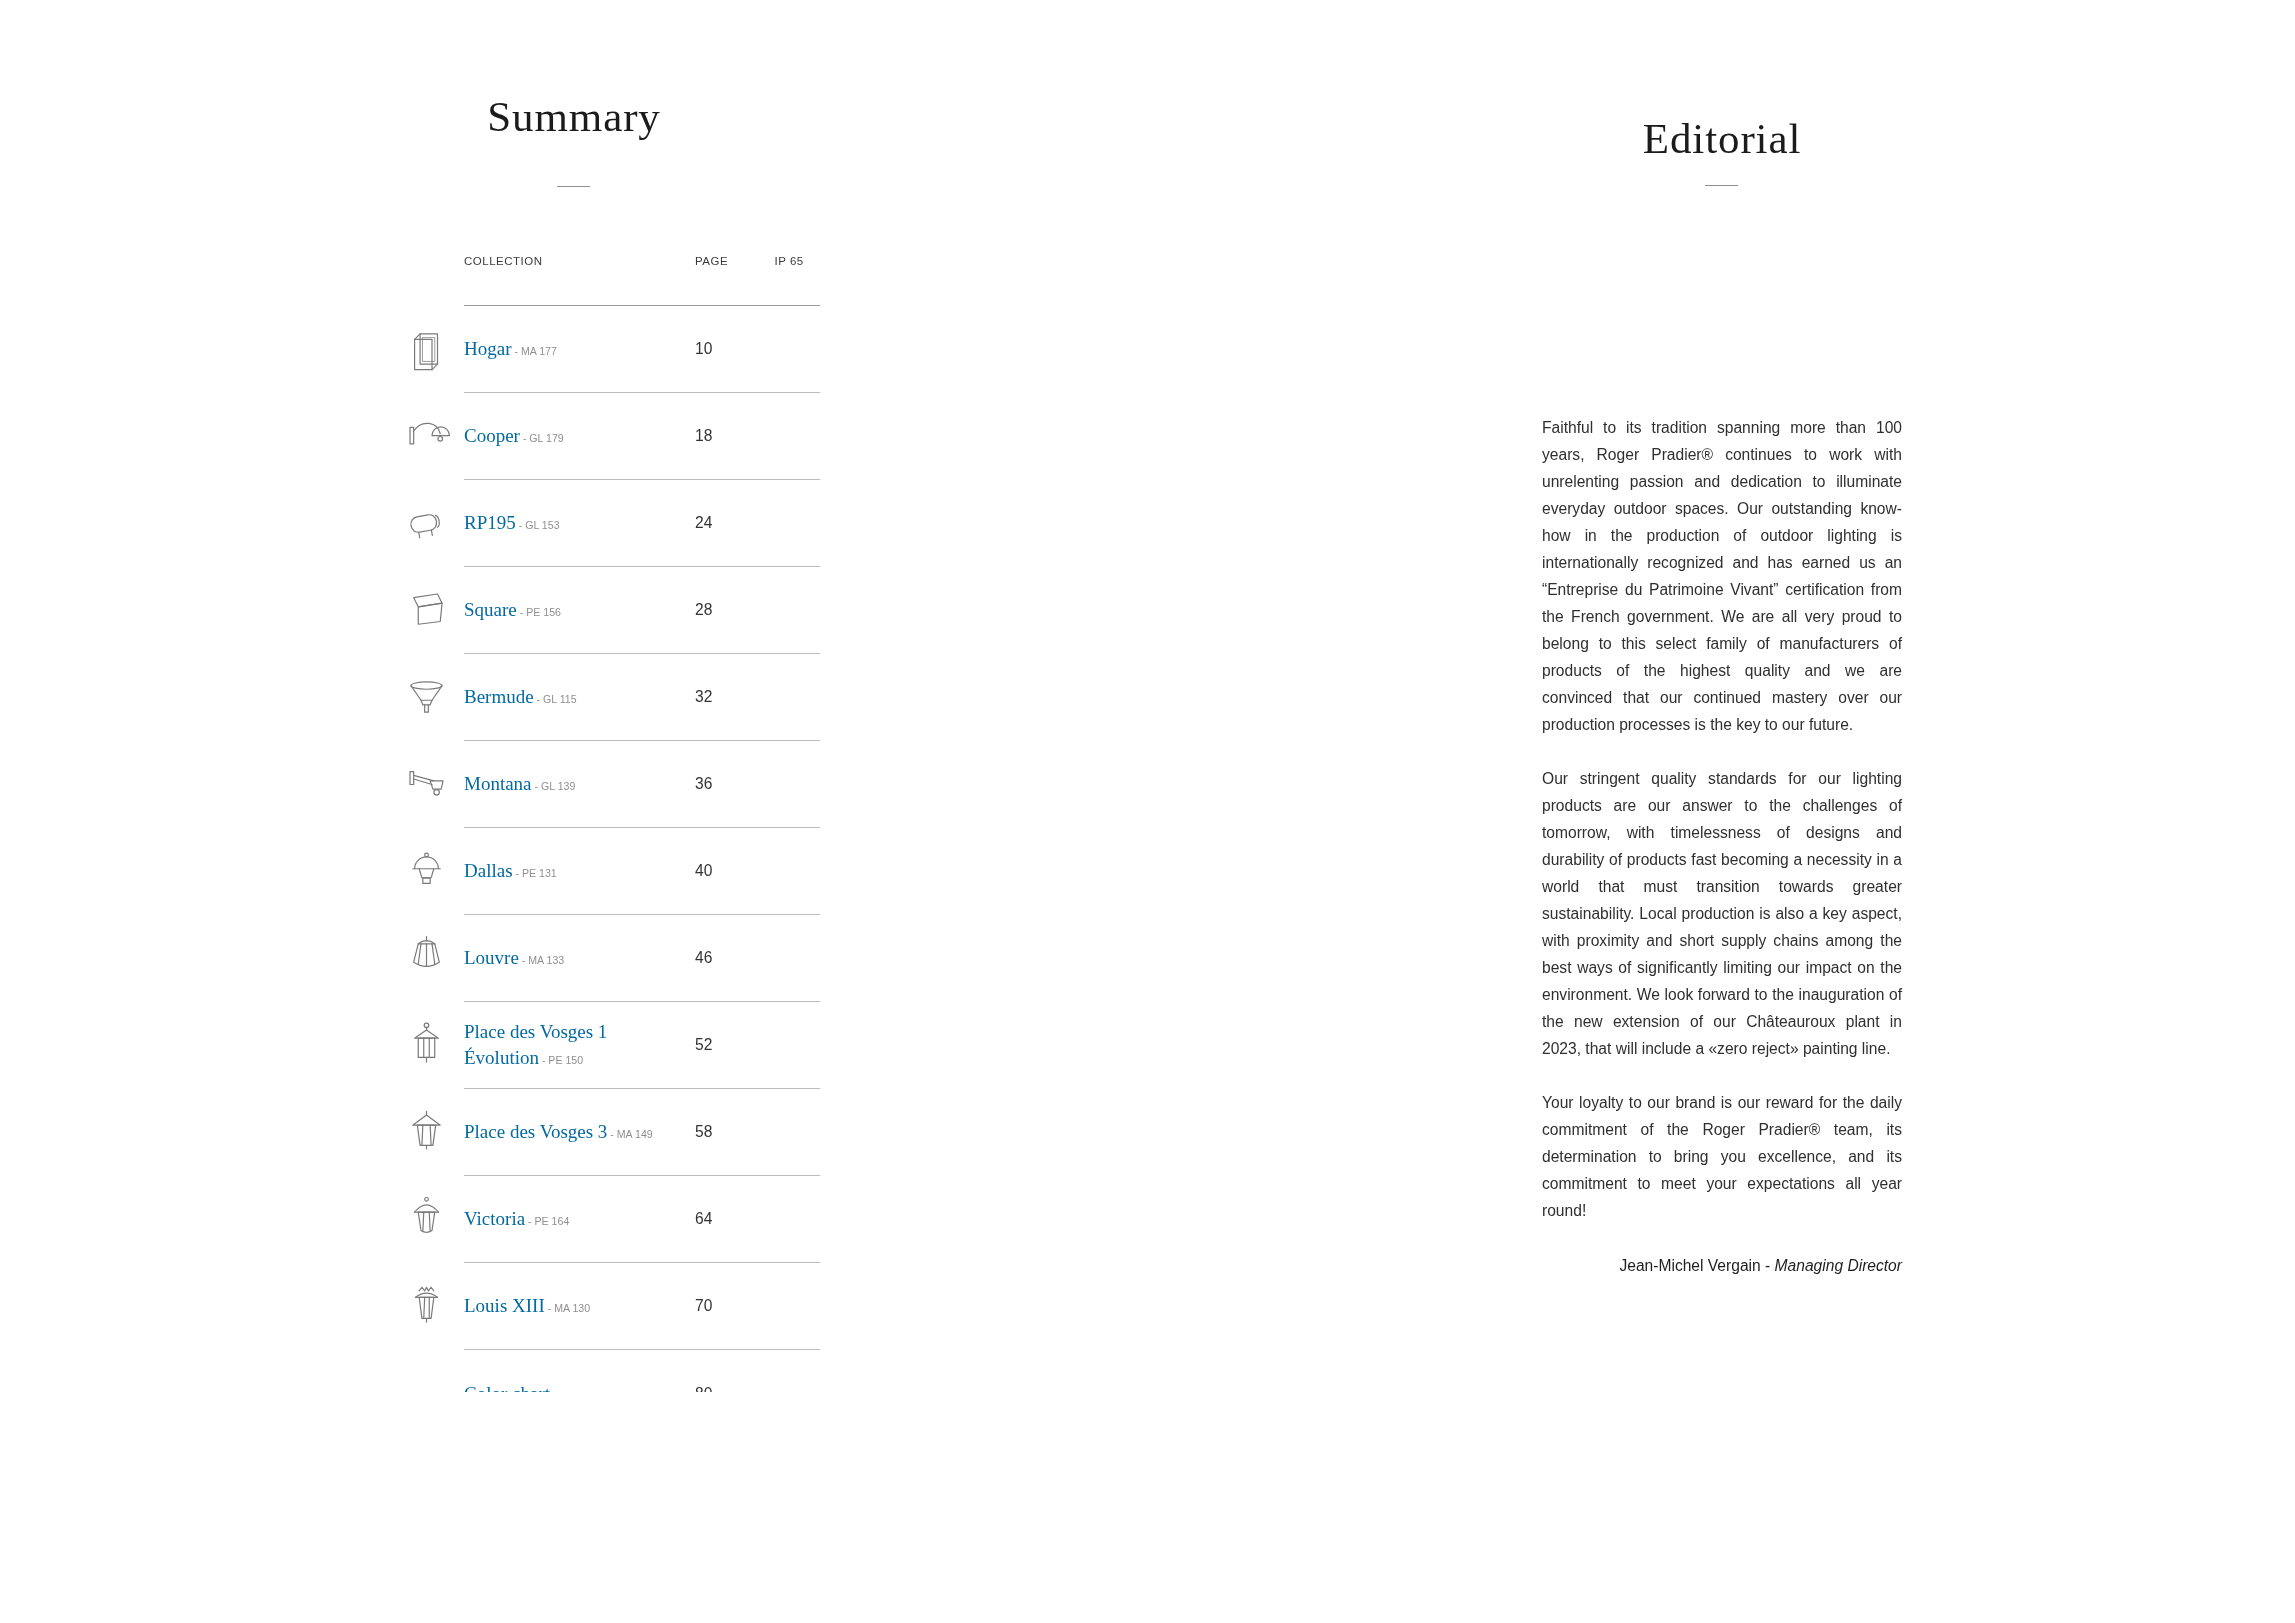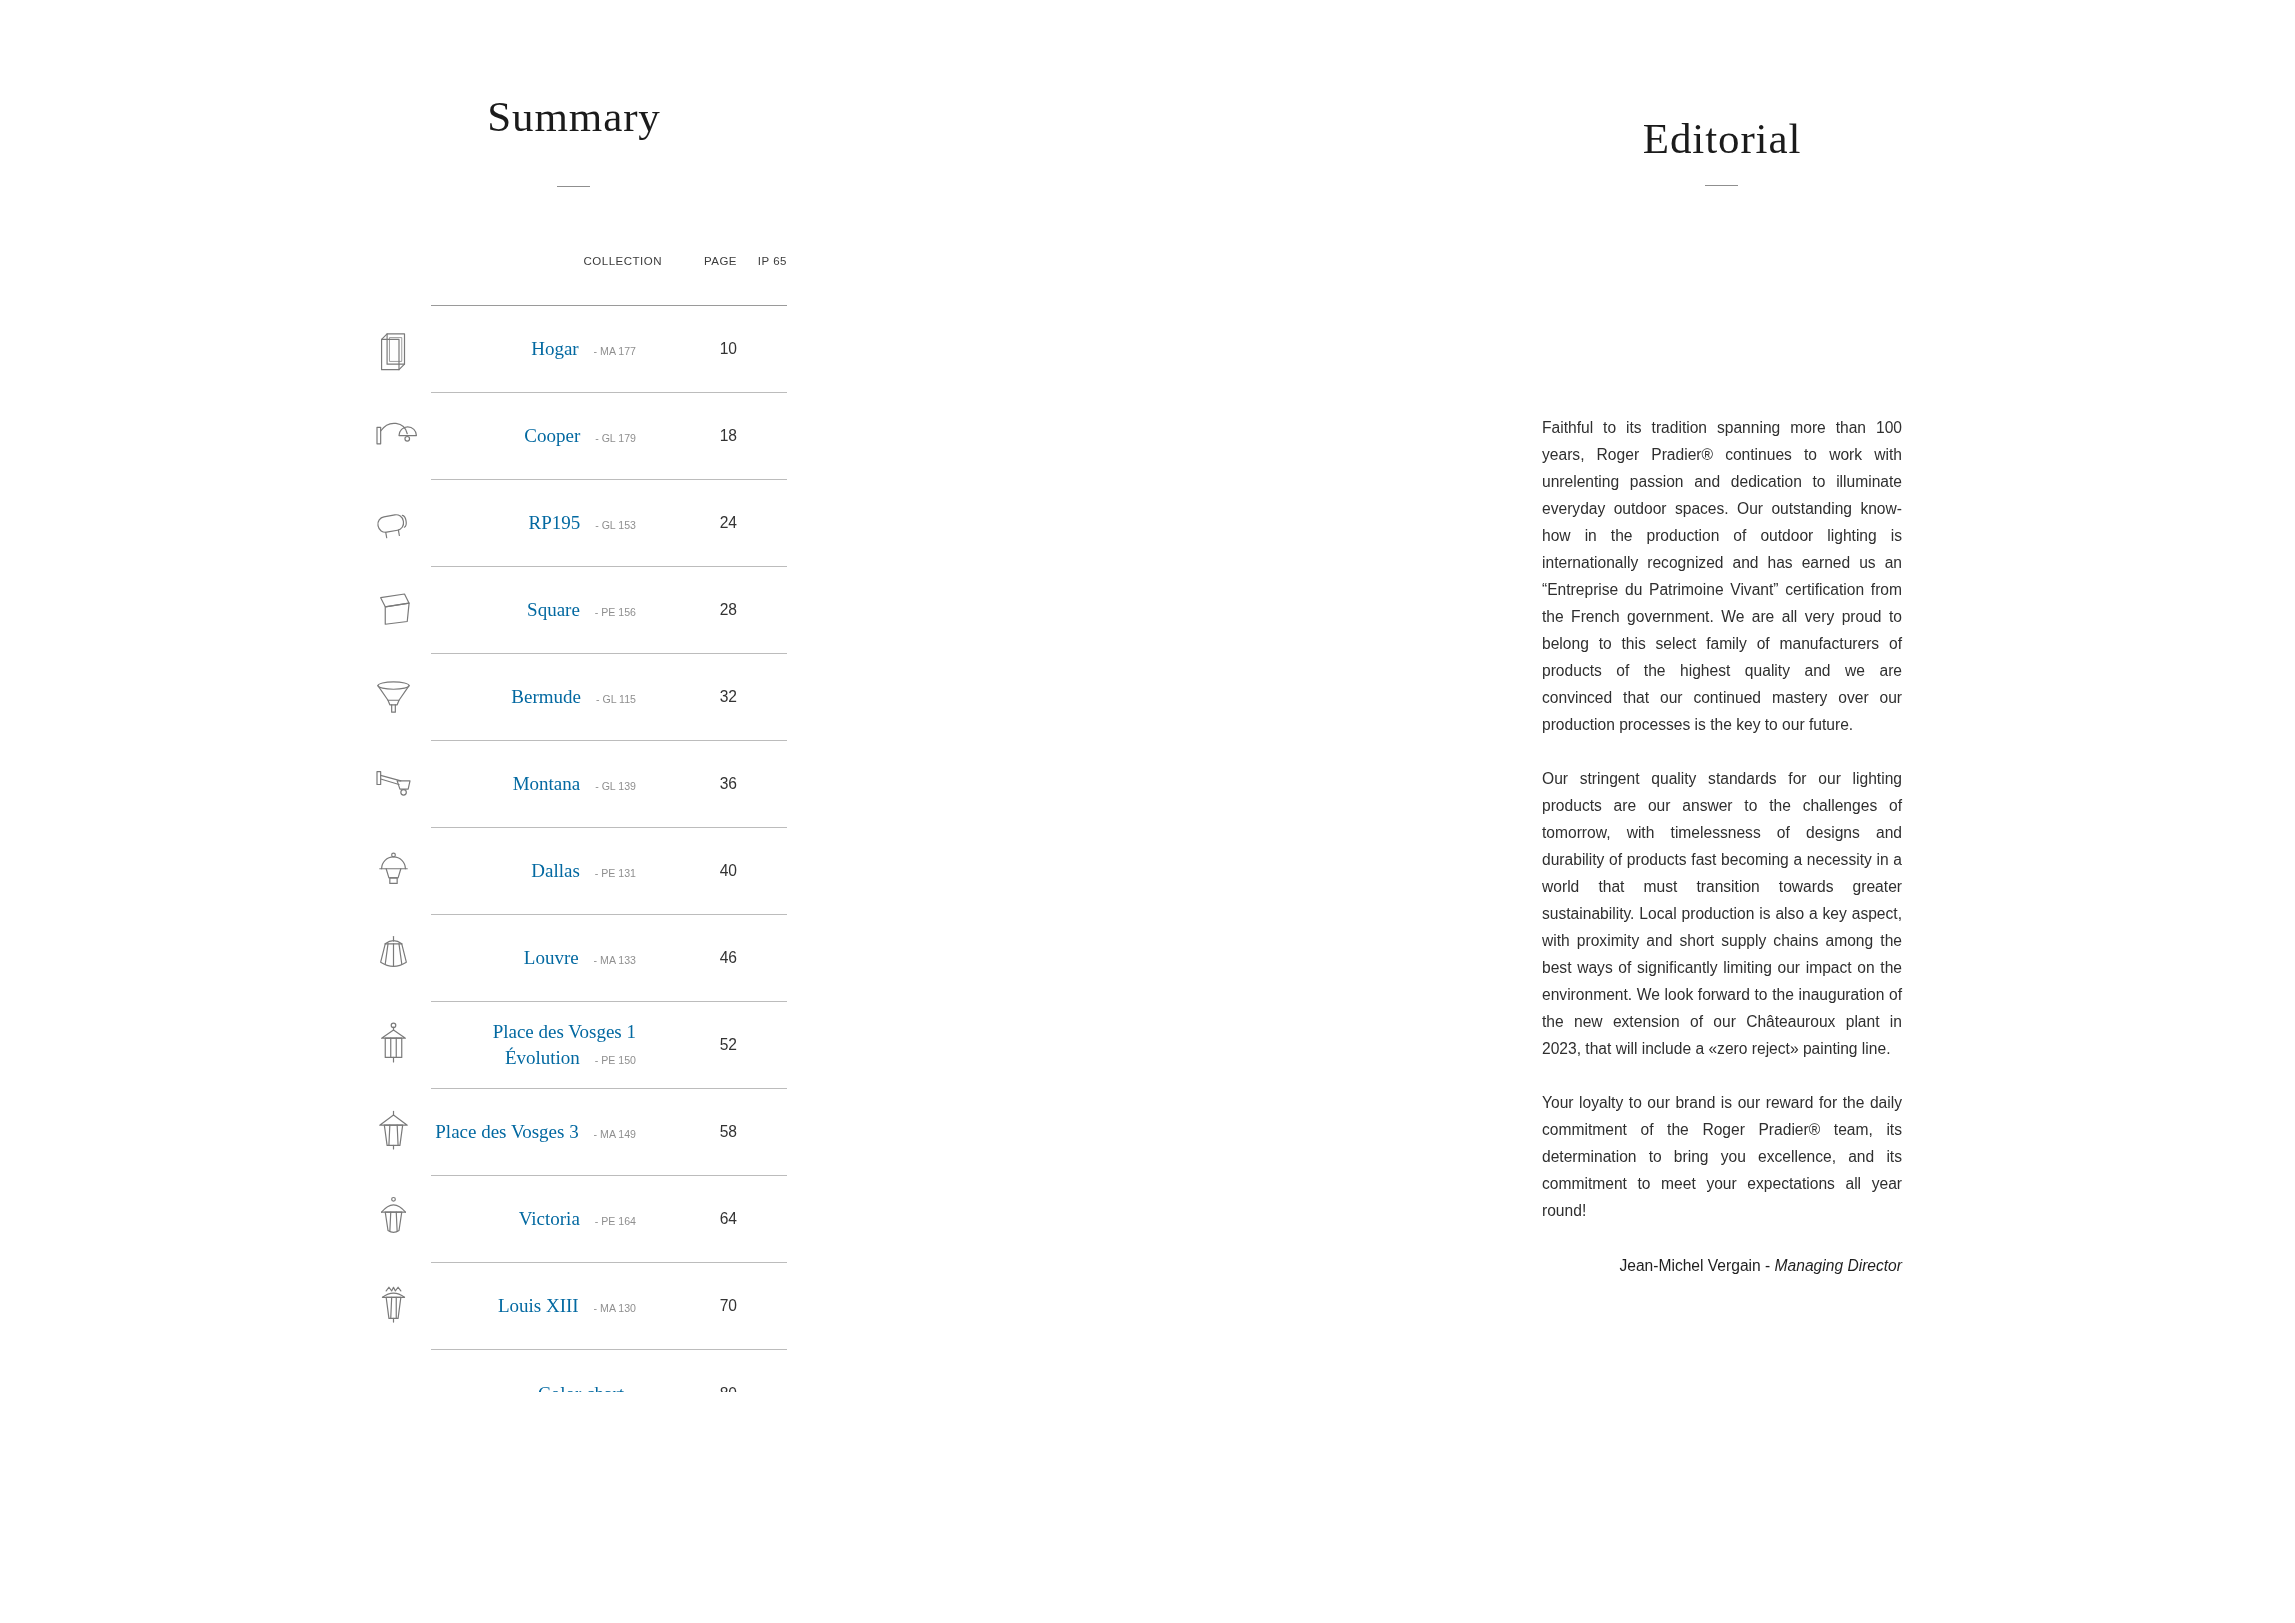--- a/index.html
+++ b/index.html
@@ -13,37 +13,37 @@
     font-family:"Liberation Serif", serif; font-weight:400;
     font-size:43px; color:#1b1b1b; text-align:center; letter-spacing:0.9px;
   }
   #summary-title  { left:395px;  top:92px; width:358px; }
   #editorial-title{ left:1542px; top:90px;  width:360px;margin-top:24px; }
   .title-rule { position:absolute; width:33px; height:0; border-top:0.9px solid #8f8f8f; }
   #summary-rule  { left:557px;  top:186px; }
   #editorial-rule{ left:1705px; top:185px; }
 
   
-  .summary-table { position:absolute; left:356px; top:248px; width:432px;text-align:right; }
+  .summary-table { position:absolute; left:389px; top:248px; width:432px; }
   .thead { display:flex; height:58px; }
   .trow  { display:flex; height:87px; }
   .icon-cell { width:75px; display:flex; align-items:center; justify-content:center; }
   .icon-cell svg { width:55px; height:55px; }
   .trow-content {
     width:356px; height:100%; box-sizing:border-box;
     display:grid; grid-template-columns:231px 75px 50px; align-items:center;
     border-bottom:0.9px solid #bcbcbc;
   }
   .thead .trow-content { align-items:flex-start; padding-top:7.3px; border-bottom:0.9px solid #9a9a9a; }
   .trow:last-child .trow-content { border-bottom:none; }
   .th { font-size:11.5px; letter-spacing:0.5px; color:#3c3c3c; }
   .th-ip { padding-left:4.6px; }
   .name-cell { padding-right:26px; line-height:1.35; }
   .cname { font-family:"Liberation Serif", serif; font-size:19px; color:#0369a1; }
-  .cref  { font-size:10.6px; color:#8f8f8f; margin-left:12px; white-space:nowrap; }
+  .cref  { font-size:10.6px; color:#8f8f8f; margin-left:0; white-space:nowrap; }
   .page-cell { font-size:15.6px; color:#333; }
   .ip-cell { padding-left:4.6px; }
   .ip-dot { width:7.3px; height:7.3px; border-radius:50%; background:#141414; visibility:hidden; }
 
   
   .editorial-col {
     position:absolute; left:1542px; top:415px; width:360px;
     font-size:15.6px; line-height:1.73; color:#2f2f2f; text-align:justify;
   }
   .editorial-col p { margin:0 0 27.5px 0; }

